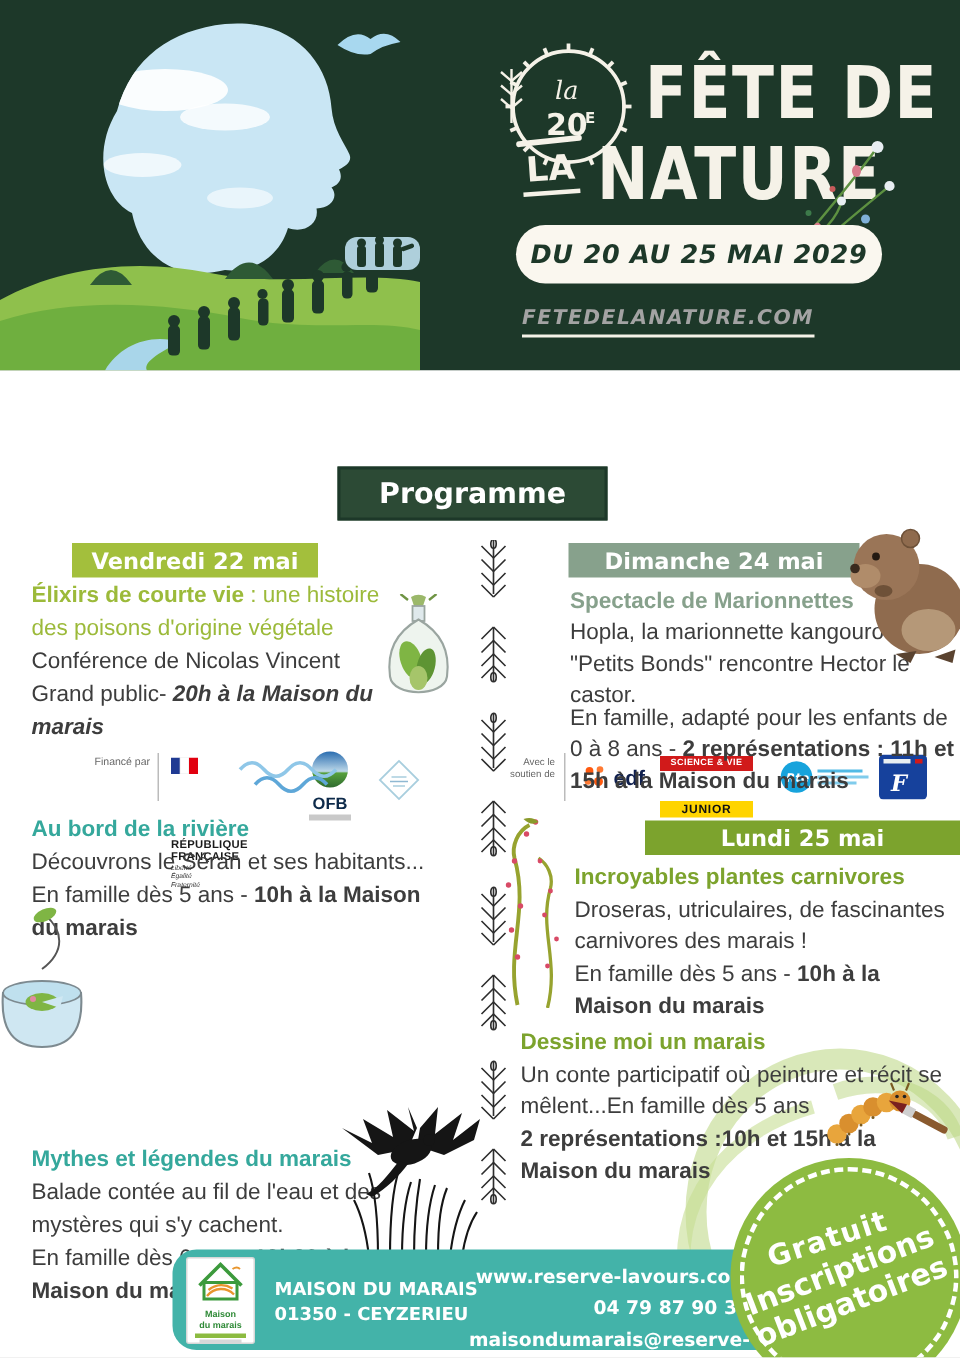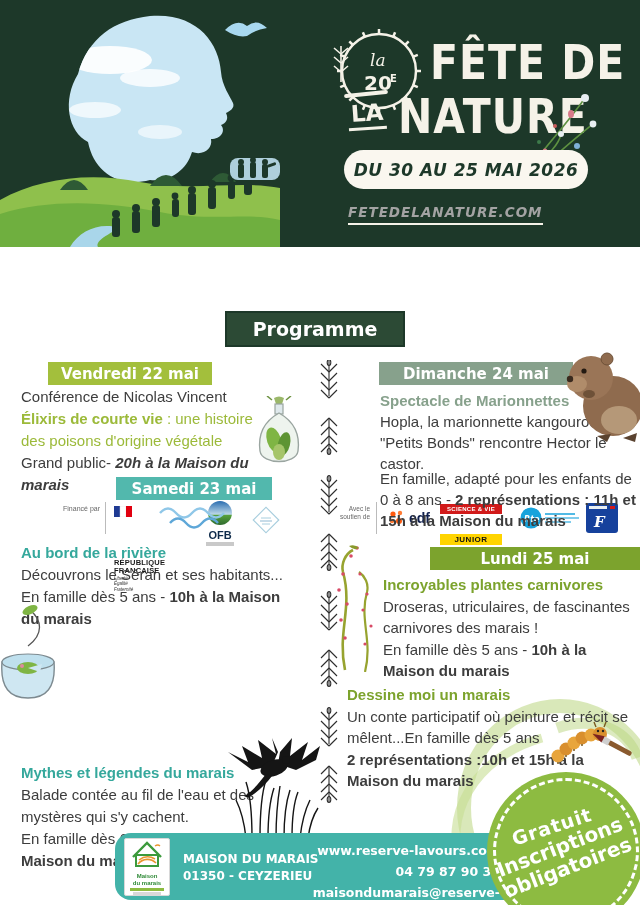--- a/index.html
+++ b/index.html
@@ -241,21 +241,21 @@
       <circle cx="78" cy="38" r="3.4" fill="#e8eef2"></circle>
       <circle cx="46" cy="48" r="3" fill="#e8eef2"></circle>
       <ellipse cx="56" cy="28" rx="3" ry="4" fill="#d87a8a"></ellipse>
       <ellipse cx="30" cy="66" rx="2.6" ry="3.6" fill="#d87a8a"></ellipse>
       <circle cx="62" cy="60" r="3" fill="#7fb0d8"></circle>
       <circle cx="40" cy="40" r="2" fill="#c75b5b"></circle>
       <circle cx="24" cy="56" r="2" fill="#3d7a4a"></circle>
     </svg>
 
     <div class="date-pill">
-      <span>DU 30 AU 25 MAI 2026</span>
+      <span>DU 20 AU 25 MAI 2029</span>
     </div>
     <a class="hero-site" href="#">FETEDELANATURE.COM</a>
   </header>
 
   <section class="sponsors">
     <div class="abs sp-label" style="left:62px;top:258px;width:38px">Financé par</div>
     <div class="abs vdiv" style="left:105px;top:255px;height:32px"></div>
 
     <div class="abs" style="left:114px;top:256px">
       <svg width="18" height="11" viewBox="0 0 18 11">
@@ -358,42 +358,39 @@
       <use href="#fu" y="290"></use>
       <use href="#fd" y="348"></use>
       <use href="#fu" y="406"></use>
   </svg>
 
   <div class="band band-vendredi">
     <span>Vendredi 22 mai</span>
   </div>
 
   <div class="blk" style="left:21px;top:386px;width:252px">
-    <p>Conférence de Nicolas Vincent</p>
     <p>
       <span class="t-green">Élixirs de courte vie</span><span class="t-green-reg"> : une histoire des poisons d'origine végétale</span>
     </p>
+    <p>Conférence de Nicolas Vincent</p>
     <p>
       <span>Grand public- </span><span class="bi">20h à la Maison du marais</span>
     </p>
   </div>
 
   <svg class="abs" style="left:254px;top:396px" width="50" height="74" viewBox="0 0 50 74">
     <path d="M20,2 q5,-3 10,0 l-2,6 l-6,0 Z" fill="#9bb86a"></path>
     <path d="M18,4 l-5,-4 M32,4 l5,-4" stroke="#6f9444" stroke-width="1.6"></path>
     <rect x="21" y="8" width="8" height="10" fill="#dfe9ec" stroke="#9aa5a0" stroke-width="1.2"></rect>
     <path d="M25,17 C9,26 4,40 6,55 C8,69 42,69 44,55 C46,40 41,26 25,17 Z" fill="#eef4ee" stroke="#9aa5a0" stroke-width="1.4"></path>
     <ellipse cx="20" cy="44" rx="7" ry="13" fill="#7fb544" transform="rotate(-18 20 44)"></ellipse>
     <ellipse cx="30" cy="48" rx="6" ry="12" fill="#5e9433" transform="rotate(14 30 48)"></ellipse>
     <ellipse cx="25" cy="56" rx="6" ry="8" fill="#a6c56a"></ellipse>
   </svg>
 
-  <div class="band band-samedi">
-    <span>Samedi 23 mai</span>
-  </div>
 
   <div class="blk" style="left:21px;top:506px;width:276px">
     <p class="t-teal">Au bord de la rivière</p>
     <p>Découvrons le Séran et ses habitants...</p>
     <p>
       <span>En famille dès 5 ans - </span><span class="b">10h à la Maison du marais</span>
     </p>
   </div>
 
   <svg class="abs" style="left:158px;top:503px" width="72" height="28" viewBox="0 0 72 28">

